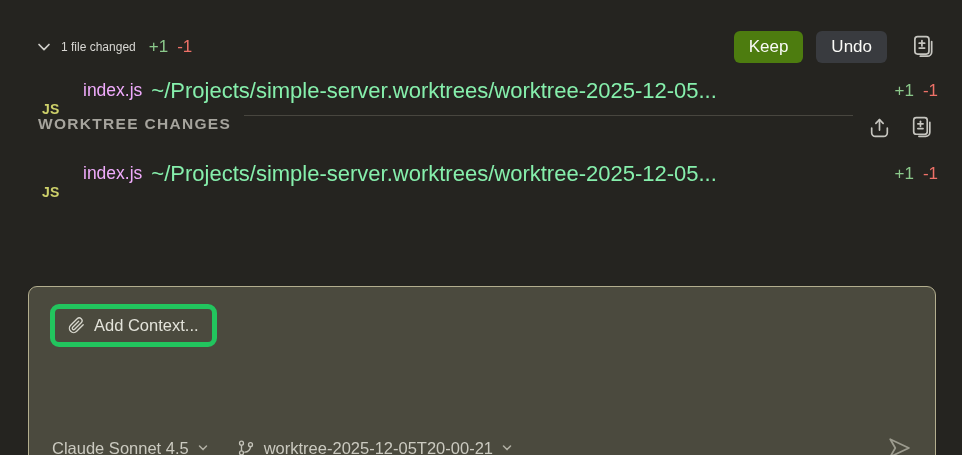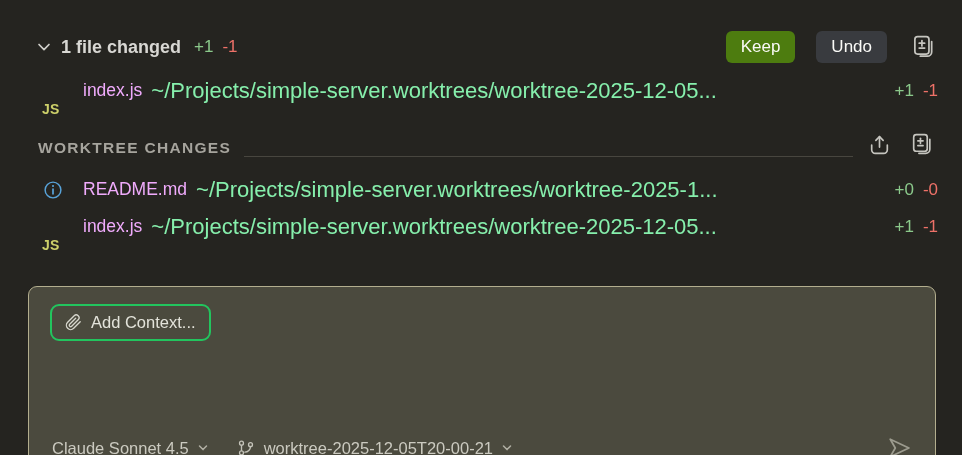--- a/index.html
+++ b/index.html
@@ -12,69 +12,69 @@
     -webkit-font-smoothing:antialiased;
   }
   .app { position:relative; width:962px; height:455px; }
 
   
   .header-row {
     display:flex; align-items:center;
     height:34px; margin:30px 26px 8px 36px; gap:9px;
   }
   .chevron-btn { display:flex; align-items:center; color:#cfcec9; cursor:pointer; }
-  .summary { font-size:18px; font-weight:700; color:#d8d7d3; }
+  .summary { font-size:12px; font-weight:400; color:#d8d7d3; }
   .stat-add { color:#8bc98b; font-size:17px; font-weight:500; }
   .stat-del { color:#ee7168; font-size:17px; font-weight:500; }
   .header-stats { display:flex; gap:9px; margin-left:4px; }
   .btn {
     border:none; border-radius:6px; color:#fafaf7;
     font-size:17px; font-weight:500; padding:6px 15px;
     font-family:inherit; cursor:pointer; line-height:1.15;
   }
   .btn-keep { background:#4d7c0f; margin-left:auto; }
-  .btn-undo { background:#393b3f; margin-left:12px; }
+  .btn-undo { background:#393b3f; margin-left:4px; }
   .icon-btn { display:flex; align-items:center; color:#c6c5bf; cursor:pointer; }
   .header-row .icon-btn { margin-left:14px; }
 
   
   .file-row {
     display:flex; align-items:center;
     height:37px; padding:0 24px 0 42px; gap:9px; cursor:pointer;
   }
   .file-icon-box { width:32px; display:flex; align-items:center; justify-content:flex-start; }
   .js-badge { color:#cdd06a; font-weight:700; font-size:14px; letter-spacing:0.3px;margin-top:36px; }
   .info-ic { color:#58a3d9; display:flex; align-items:center; }
   .file-name { color:#f0abfc; font-size:17.5px; font-weight:500; white-space:nowrap; }
   .file-path { color:#86efac; font-size:22px; white-space:nowrap; overflow:hidden; flex:1; }
   .file-stats { margin-left:auto; display:flex; gap:9px; font-size:16.5px; white-space:nowrap; }
 
   
   .section-row {
-    display:flex; align-items:flex-end;
-    height:34px; padding:0 28px 0 38px; margin:14px 0;
+    display:flex; align-items:flex-start;
+    height:34px; padding:0 28px 0 38px; margin:6px 0;
   }
   .section-title {
     color:#a6a49d; font-size:15.5px; font-weight:600;
     letter-spacing:1.3px; white-space:nowrap;
   }
   .section-divider { flex:1; height:1px; background:#48463f; margin:0 14px 0 13px; }
   .section-icons { display:flex; align-items:center; gap:17px; color:#bcbbb3; }
 
   
   .composer {
     position:absolute; left:28px; right:26px; top:256px; bottom:7px;
     background:#4b4a3e;
     border:1.5px solid #b3ae8e;
     border-radius:9px;
     padding:17px 21px;
   }
   .context-chip {
     display:inline-flex; align-items:center; gap:9px;
-    border:2px solid #22c55e; border-radius:9px;
+    border:5px solid #22c55e; border-radius:9px;
     padding:7px 13px; color:#e3e3da; font-size:16.5px; font-weight:500;
     cursor:pointer; background:transparent;
   }
   .context-chip .clip { display:flex; align-items:center; color:#d6d6cc; }
   .input-area { margin-top:22px; cursor:text; }
   .placeholder-text { color:#93927f; font-size:19px; }
   .composer-bottom {
     position:absolute; left:23px; right:22px; bottom:15px;
     display:flex; align-items:center; gap:28px;
     color:#cbcac0; font-size:16.5px;
@@ -151,35 +151,20 @@
             <path d="M11 6v5"></path>
               <path d="M8.5 8.5h5"></path>
               <path d="M8.5 13h5"></path>
             <path d="M20 7v9.5a4 4 0 0 1-4 4H9.5"></path>
           </svg>
         </span>
       </span>
     </span>
   </div>
 
-  <div class="file-row">
-    <span class="file-icon-box info-ic">
-      <svg viewBox="0 0 24 24" width="22" height="22" fill="none">
-        <circle cx="12" cy="12" r="8.6" stroke="currentColor" stroke-width="1.6"></circle>
-        <path d="M12 11v5.2" stroke="currentColor" stroke-width="1.9" stroke-linecap="round"></path>
-        <circle cx="12" cy="7.6" r="1.15" fill="currentColor"></circle>
-      </svg>
-    </span>
-    <span class="file-name">README.md</span>
-    <span class="file-path">~/Projects/simple-server.worktrees/worktree-2025-1...</span>
-    <span class="file-stats">
-      <span class="stat-add">+0</span>
-      <span class="stat-del">-0</span>
-    </span>
-  </div>
 
   <div class="file-row">
     <span class="file-icon-box">
       <span class="js-badge">JS</span>
     </span>
     <span class="file-name">index.js</span>
     <span class="file-path">~/Projects/simple-server.worktrees/worktree-2025-12-05...</span>
     <span class="file-stats">
       <span class="stat-add">+1</span>
       <span class="stat-del">-1</span>

